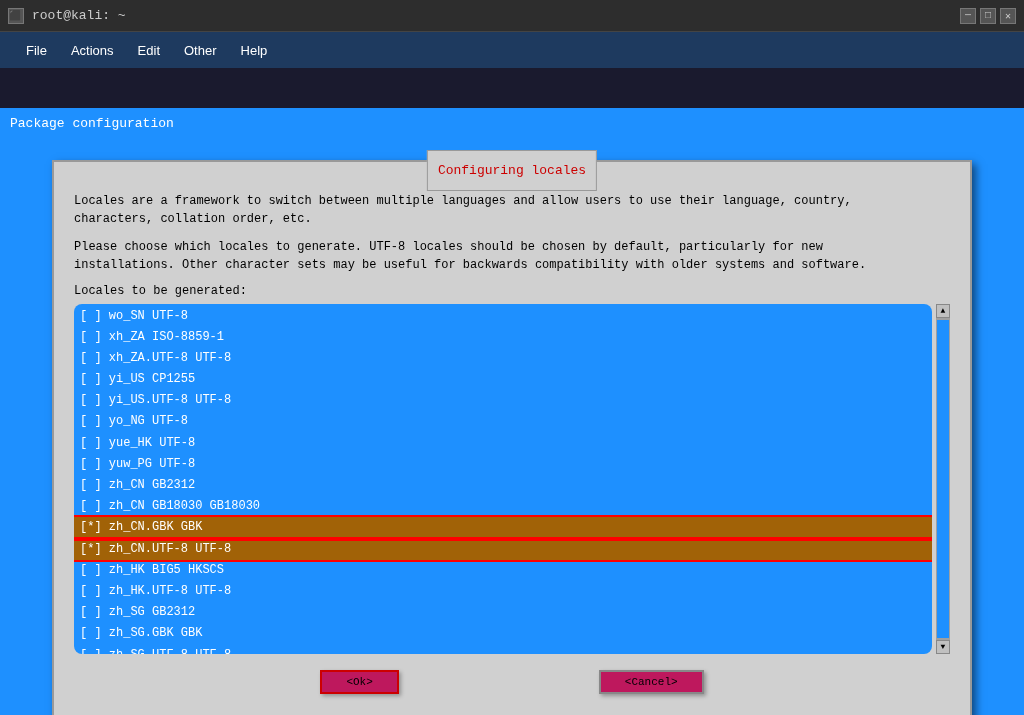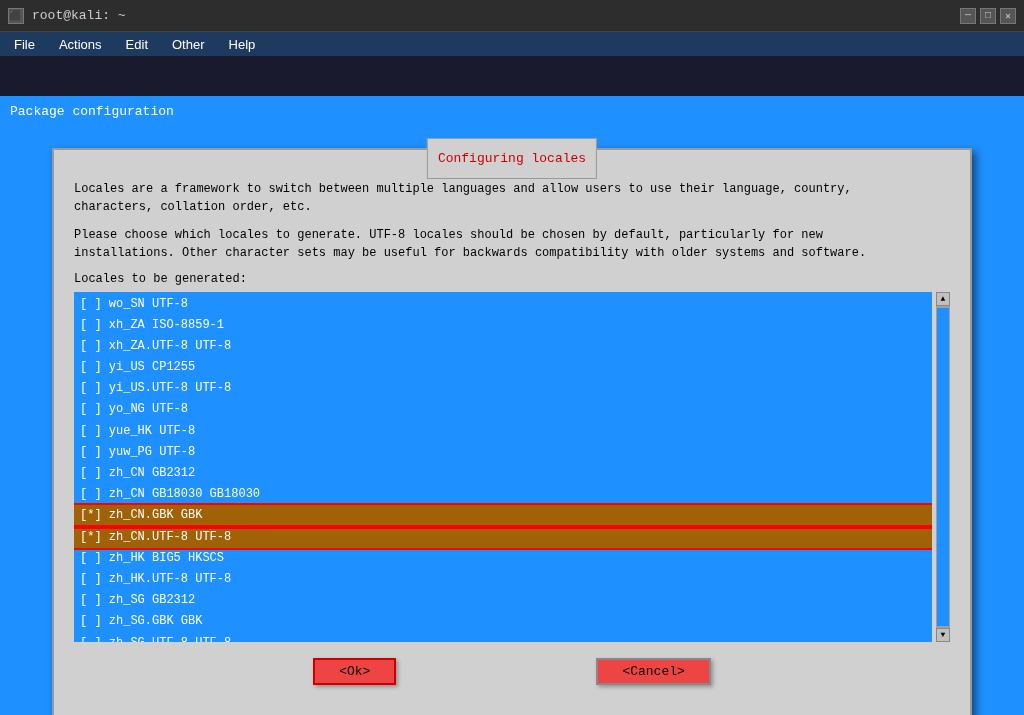--- a/index.html
+++ b/index.html
@@ -48,24 +48,24 @@
       border: 1px solid #777;
       color: #ccc;
       font-size: 10px;
       display: flex; align-items: center; justify-content: center;
       cursor: pointer;
     }
 
     
     .menu-bar {
       background: #1e3a5f;
-      height: 24px;
-      display: flex;
-      align-items: center;
-      padding: 0 4px;
+      height: 36px;
+      display: flex;
+      align-items: center;
+      padding: 0 16px;
       gap: 4px;
     }
     .menu-item {
       color: #fff;
       font-size: 13px;
       padding: 2px 10px;
       cursor: pointer;
       font-family: sans-serif;
     }
 
@@ -162,20 +162,21 @@
 
     .listbox {
       flex: 1;
       background: #1e90ff;
       overflow-y: auto;
       font-family: 'Courier New', monospace;
       font-size: 12px;
       color: #fff;
       padding: 2px 0;
       position: relative;
+      border-radius: 8px;
     }
 
     .list-item {
       padding: 1px 6px;
       white-space: nowrap;
       line-height: 1.6;
     }
 
     .list-item.highlighted {
       background: #a16207;
@@ -209,25 +210,25 @@
 
     
     .buttons-row {
       display: flex;
       justify-content: center;
       gap: 200px;
       margin-top: 16px;
     }
 
     .dialog-button {
-      background: #ef4444;
+      background: #be185d;
       border: 2px solid #888;
       padding: 4px 24px;
       font-family: 'Courier New', monospace;
-      font-size: 13px;
+      font-size: 11px;
       cursor: pointer;
       color: #000;
       box-shadow: 2px 2px 4px rgba(0,0,0,0.3);
     }
 
     .dialog-button.ok {
       border: 2px solid #cc0000;
       color: #000;
     }
   </style>

